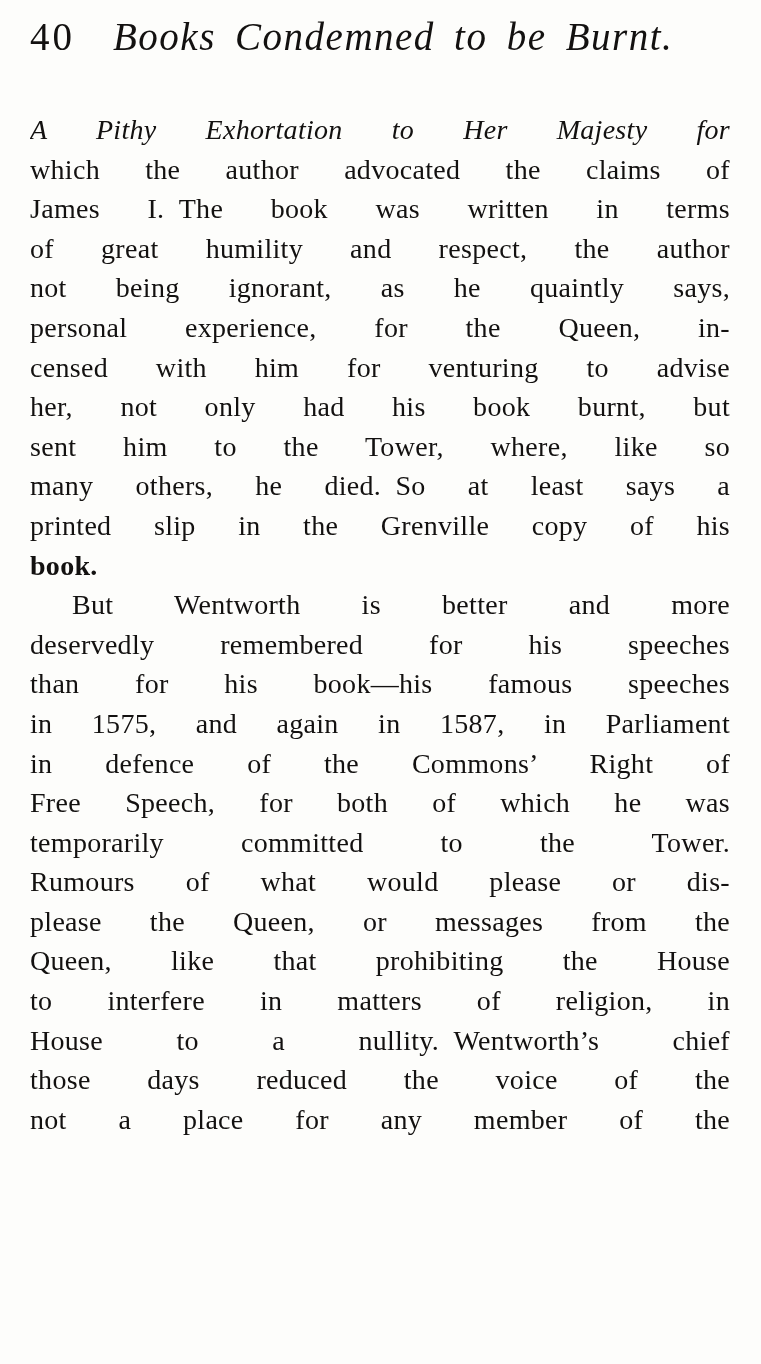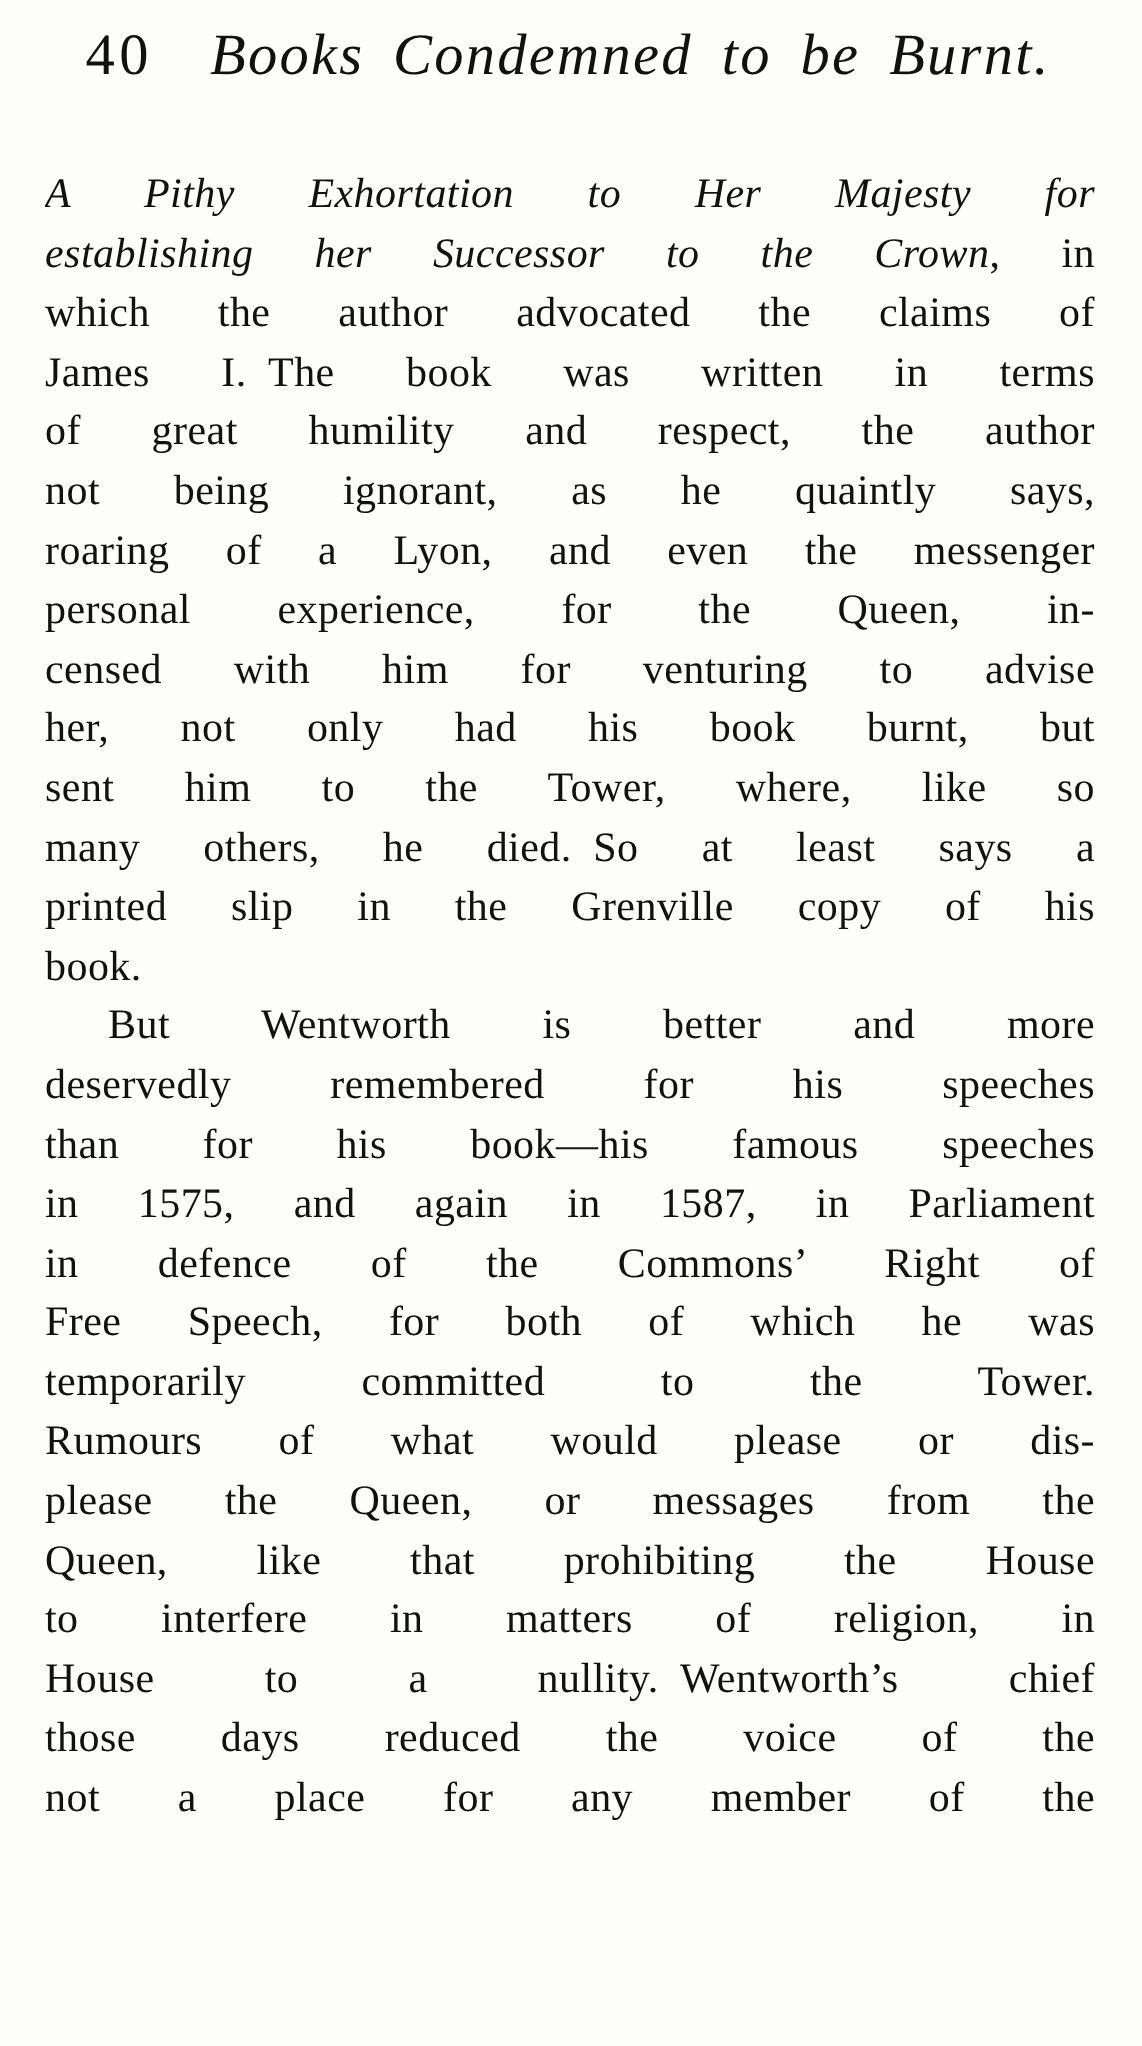--- a/index.html
+++ b/index.html
@@ -25,21 +25,20 @@
     align-items: baseline;
     font-size: 39px;
     line-height: 46px;
     letter-spacing: 1.5px;
     margin-bottom: 50px;
     white-space: nowrap;
   }
   .page-num {
     font-style: normal;
     letter-spacing: 3px;
-    margin-left: 27px;
   }
   .running-title {
     font-style: italic;
     margin-left: 38px;
     word-spacing: 8px;
   }
   .body-text {
     width: 700px;
   }
   .para {
@@ -50,45 +49,44 @@
     line-height: 39.6px;
     height: 39.6px;
     text-align: justify;
     text-align-last: justify;
     letter-spacing: 0.3px;
     overflow: hidden;
   }
   .line.lastline {
     text-align: center;
     text-align-last: left;
+    font-weight: bold;
   }
   .line.firstindent {
     padding-left: 42px;
   }
   .it {
     font-style: italic;
   }
 </style>
 </head>
 <body>
 
 <div class="page">
   <div class="running-header">
     <span class="page-num">40</span>
     <span class="running-title">Books Condemned to be Burnt.</span>
   </div>
   <div class="body-text">
       <div class="para">
         <div class="line"><span class="it">A Pithy Exhortation to Her Majesty for</span></div>
-        <div class="line"><span class="it">establishing her Successor to the Crown</span><span>, in</span></div>
         <div class="line"><span>which the author advocated the claims of</span></div>
         <div class="line"><span>James I. The book was written in terms</span></div>
         <div class="line"><span>of great humility and respect, the author</span></div>
         <div class="line"><span>not being ignorant, as he quaintly says,</span></div>
-        <div class="line"><span>roaring of a Lyon, and even the messenger</span></div>
         <div class="line"><span>personal experience, for the Queen, in-</span></div>
         <div class="line"><span>censed with him for venturing to advise</span></div>
         <div class="line"><span>her, not only had his book burnt, but</span></div>
         <div class="line"><span>sent him to the Tower, where, like so</span></div>
         <div class="line"><span>many others, he died. So at least says a</span></div>
         <div class="line"><span>printed slip in the Grenville copy of his</span></div>
         <div class="line lastline"><span>book.</span></div>
       </div>
       <div class="para">
         <div class="line firstindent"><span>But Wentworth is better and more</span></div>

